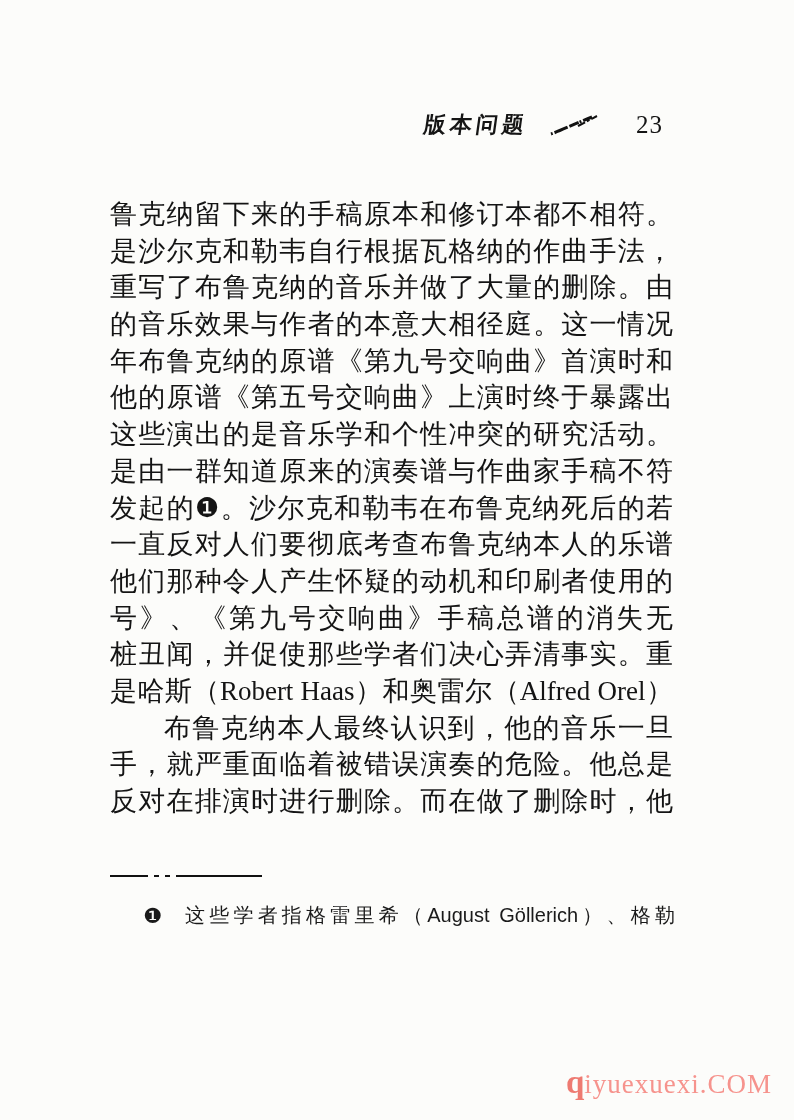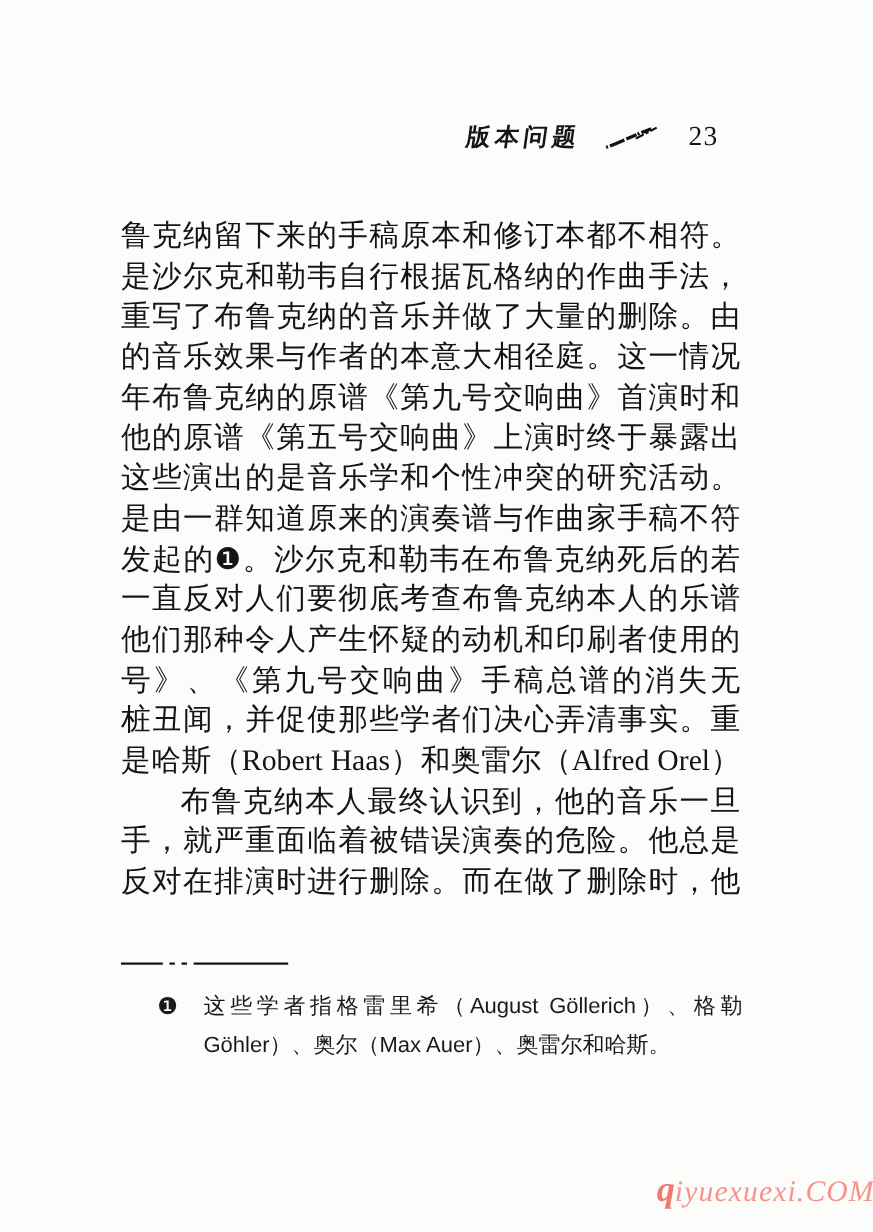--- a/index.html
+++ b/index.html
@@ -33,21 +33,21 @@
     font-weight: bold;
     letter-spacing: 4px;
     transform: skewX(-8deg);
     white-space: nowrap;
   }
   .flourish {
     margin-left: 20px;
     flex: 0 0 auto;
   }
   .page-number {
-    margin-left: 26px;
+    margin-left: 36px;
     font-size: 25px;
     letter-spacing: 1px;
   }
 
   
   .body-text {
     position: absolute;
     left: 110px;
     top: 196px;
     width: 563px;
@@ -100,25 +100,24 @@
   .fn-lines { flex: 1; }
   .fn-line { height: 35px; overflow: hidden; }
   .fn-line.just {
     text-align: justify;
     text-align-last: justify;
   }
 
   
   .watermark {
     position: absolute;
-    left: 597px;
+    left: 566px;
     top: 1064px;
     white-space: nowrap;
     font-family: "Liberation Serif", "DejaVu Serif", serif;
-    font-style: italic;
   }
   .wm-initial {
     font-weight: bold;
     font-size: 33px;
     color: #ee7a71;
   }
   .wm-rest {
     font-size: 27px;
     letter-spacing: 1px;
     color: #f6938d;
@@ -162,21 +161,20 @@
     <span class="seg1"></span>
       <span class="dot"></span>
       <span class="dot"></span>
       <span class="seg2"></span>
   </div>
 
   <aside class="footnote">
     <span class="fn-marker">❶</span>
     <div class="fn-lines">
       <div class="fn-line just">这些学者指格雷里希（August Göllerich）、格勒（Georg</div>
-      <div class="fn-line">Göhler）、奥尔（Max Auer）、奥雷尔和哈斯。</div>
     </div>
   </aside>
 
   <div class="watermark">
     <span class="wm-initial">q</span><span class="wm-rest">iyuexuexi.COM</span>
   </div>
 
 </div>
 
 </body></html>

